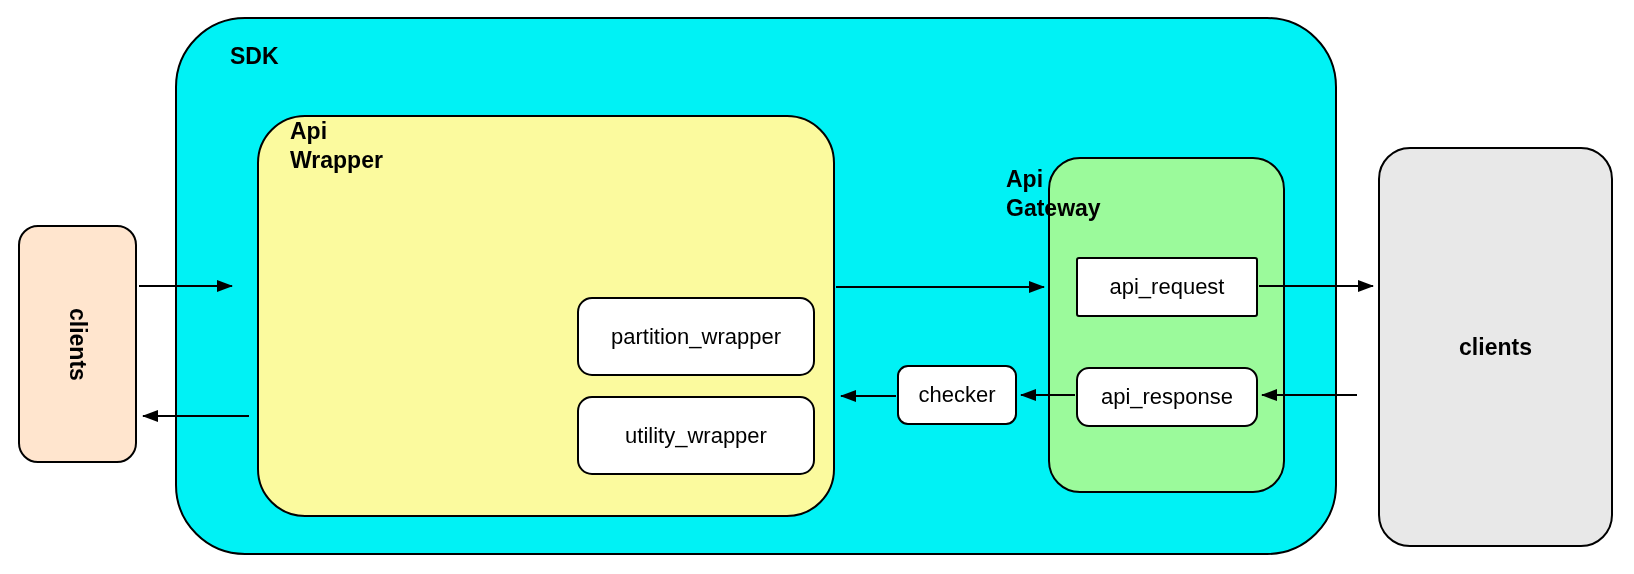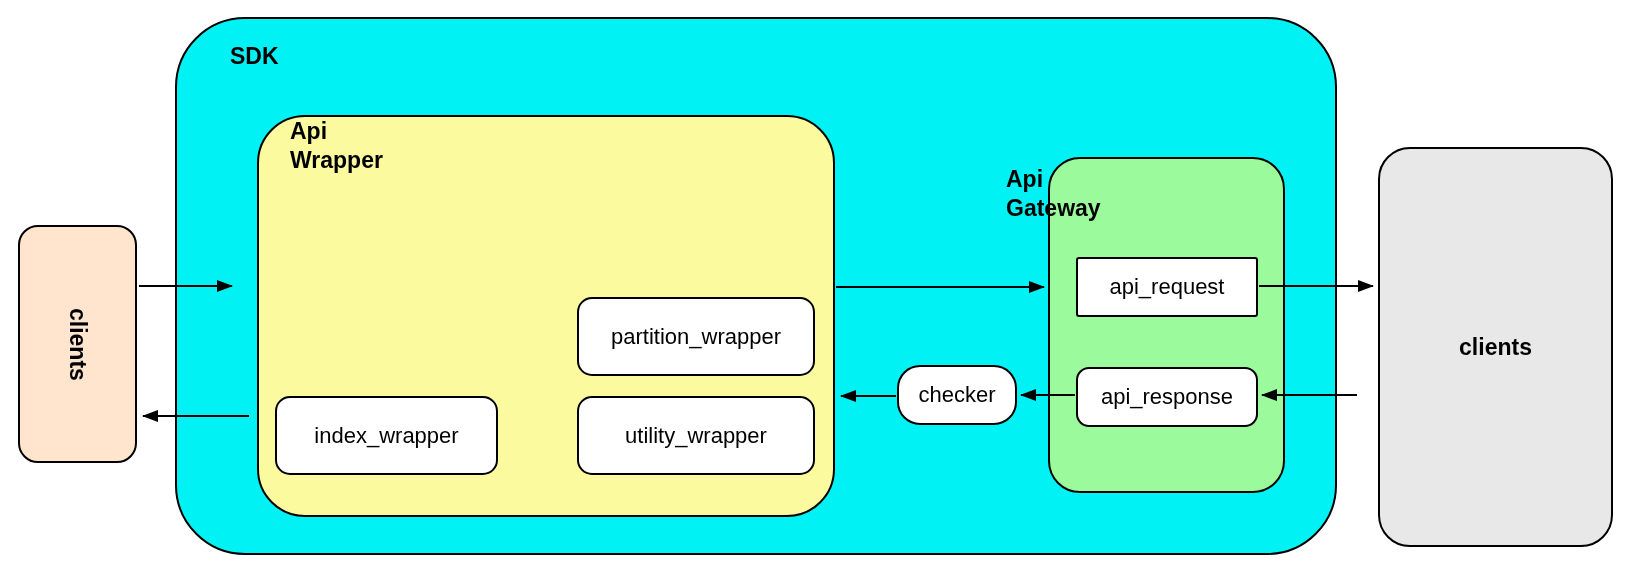--- a/index.html
+++ b/index.html
@@ -59,21 +59,21 @@
   
   .n-connections{ left:275px; top:197px; width:223px; height:79px; }
   .n-schema     { left:275px; top:297px; width:223px; height:79px; }
   .n-index      { left:275px; top:396px; width:223px; height:79px; }
   .n-collections{ left:577px; top:197px; width:238px; height:79px; }
   .n-partition  { left:577px; top:297px; width:238px; height:79px; }
   .n-utility    { left:577px; top:396px; width:238px; height:79px; }
   
   .n-request { left:1076px; top:257px; width:182px; height:60px; border-radius:3px; }
   .n-response{ left:1076px; top:367px; width:182px; height:60px; border-radius:13px; }
-  .n-checker { left:897px;  top:365px; width:120px; height:60px; border-radius:23px; }
+  .n-checker { left:897px;  top:365px; width:120px; height:60px; border-radius:11px; }
   
   .arrows{
     position:absolute; left:0; top:0;
     pointer-events:none;
     z-index:10;
   }
   .arrows line{ stroke:var(--stroke,#000); stroke-width:2; }
   .arrows path{ fill:var(--stroke,#000); }
 </style>
 </head>
@@ -94,21 +94,20 @@
 
   <div class="box clients">
     <span class="clients-label">clients</span>
   </div>
 
   <div class="box milvus">
     <span class="milvus-label">clients</span>
   </div>
 
   <div class="box node n-partition">partition_wrapper</div>
-  <div class="box node n-index">index_wrapper</div>
   <div class="box node n-utility">utility_wrapper</div>
 
   <div class="box node n-request">api_request</div>
   <div class="box node n-response">api_response</div>
   <div class="box node n-checker">checker</div>
 
   <svg class="arrows" width="1634" height="574" viewBox="0 0 1634 574">
     <defs>
       <marker id="ah" markerUnits="userSpaceOnUse" markerWidth="18" markerHeight="14" refX="16" refY="7" orient="auto">
         <path d="M1,1 L17,7 L1,13 Z"></path>

